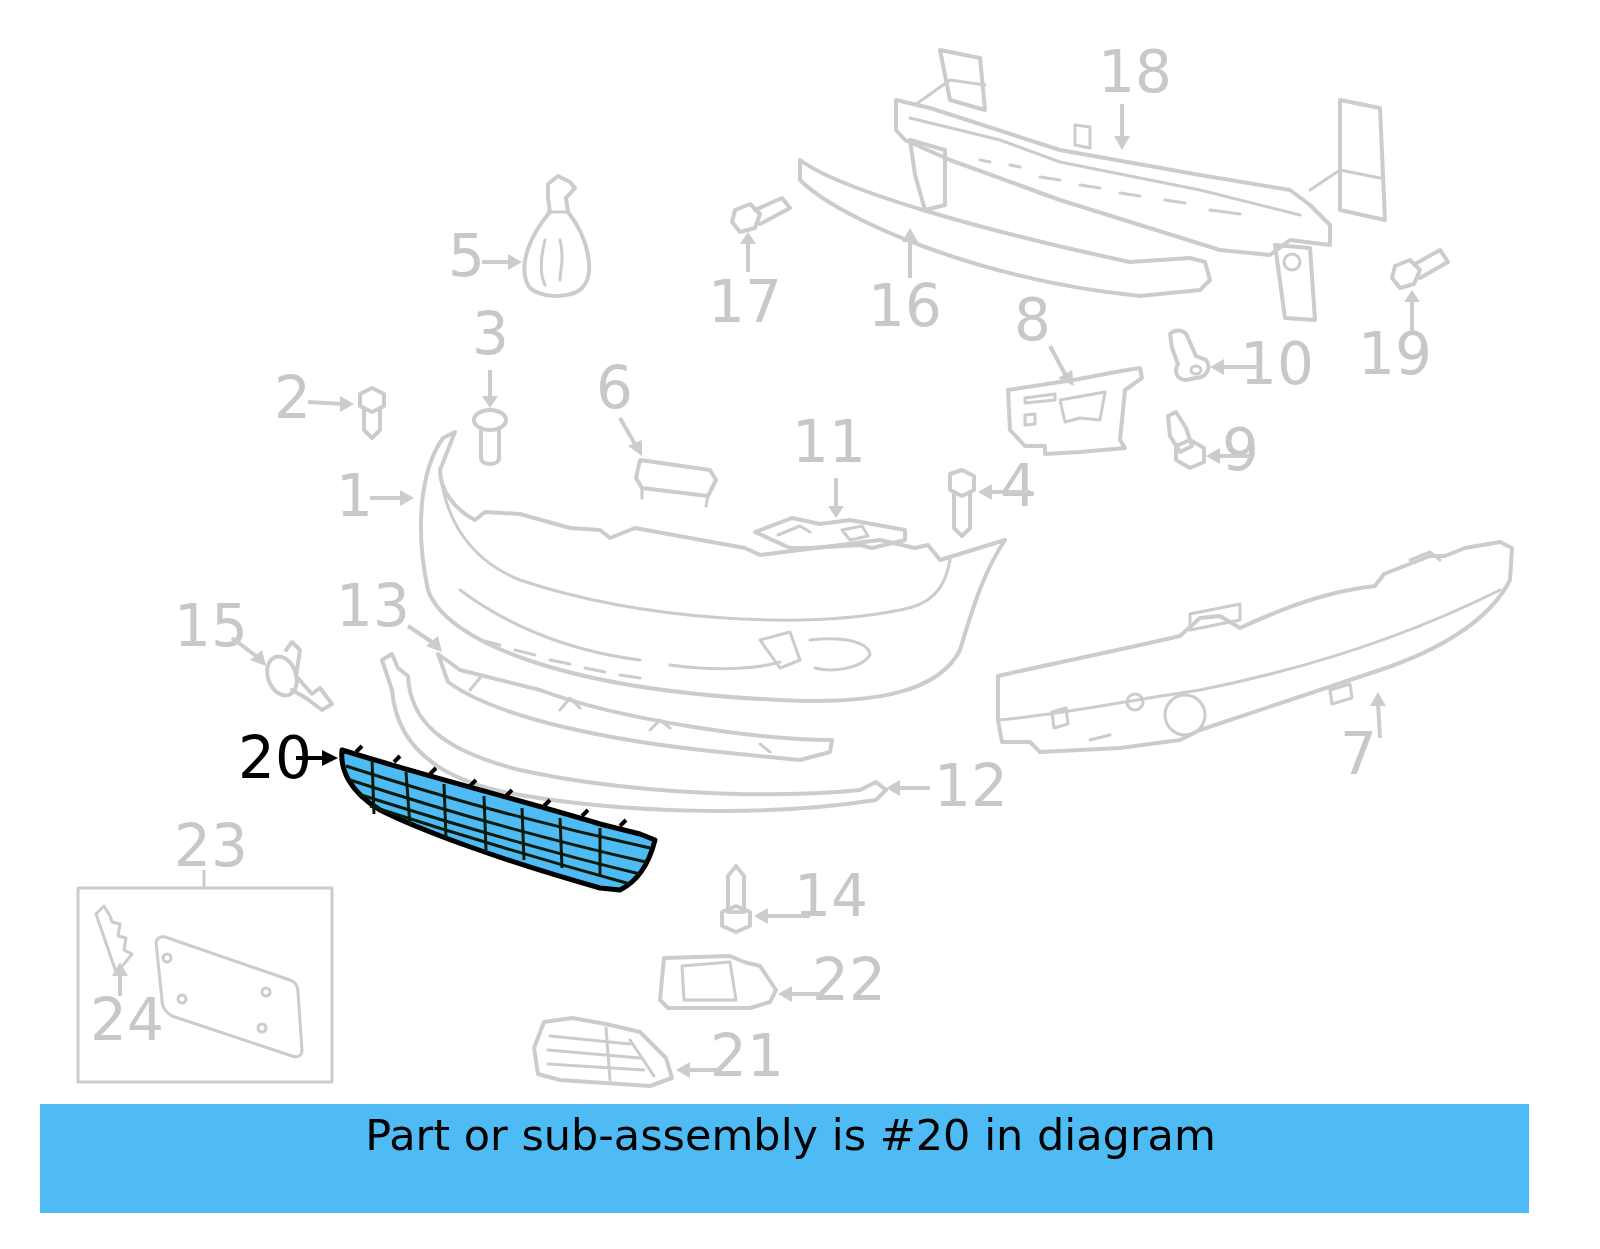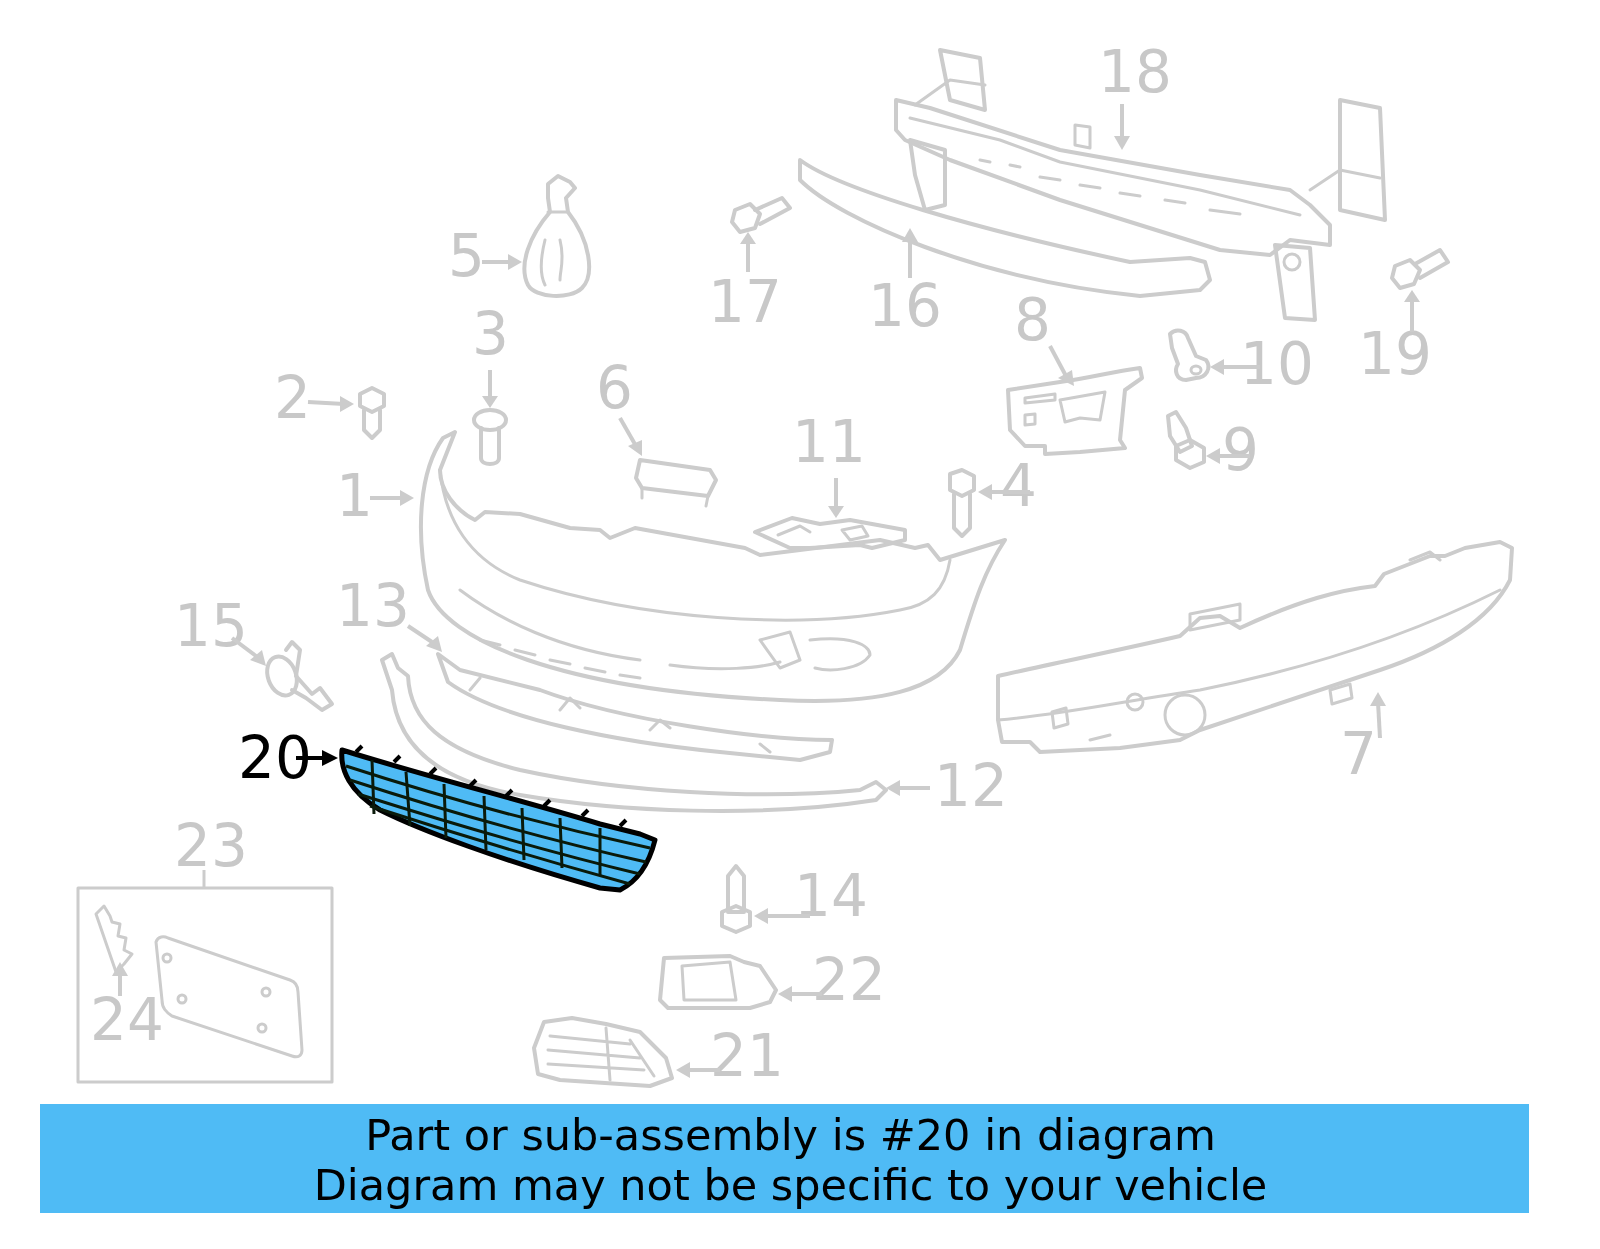--- a/index.html
+++ b/index.html
@@ -235,14 +235,13 @@
   <g>
     <path class="part-thin" d="M96,914 L104,906 L110,916 L112,922 L120,924 L118,936 L126,938 L124,950 L132,954 L124,964 L116,972 Z"></path>
   </g>
   <text class="callout" x="90" y="1040">24</text>
   <line class="leader" x1="120" y1="996" x2="120" y2="972"></line>
   <polygon class="arrowhead" points="112,976 128,976 120,962"></polygon>
 </svg>
 
 <div class="banner">
   <div>Part or sub-assembly is #20 in diagram</div>
-  <div>Diagram may not be specific to your vehicle</div>
 </div>
 
 </body></html>

